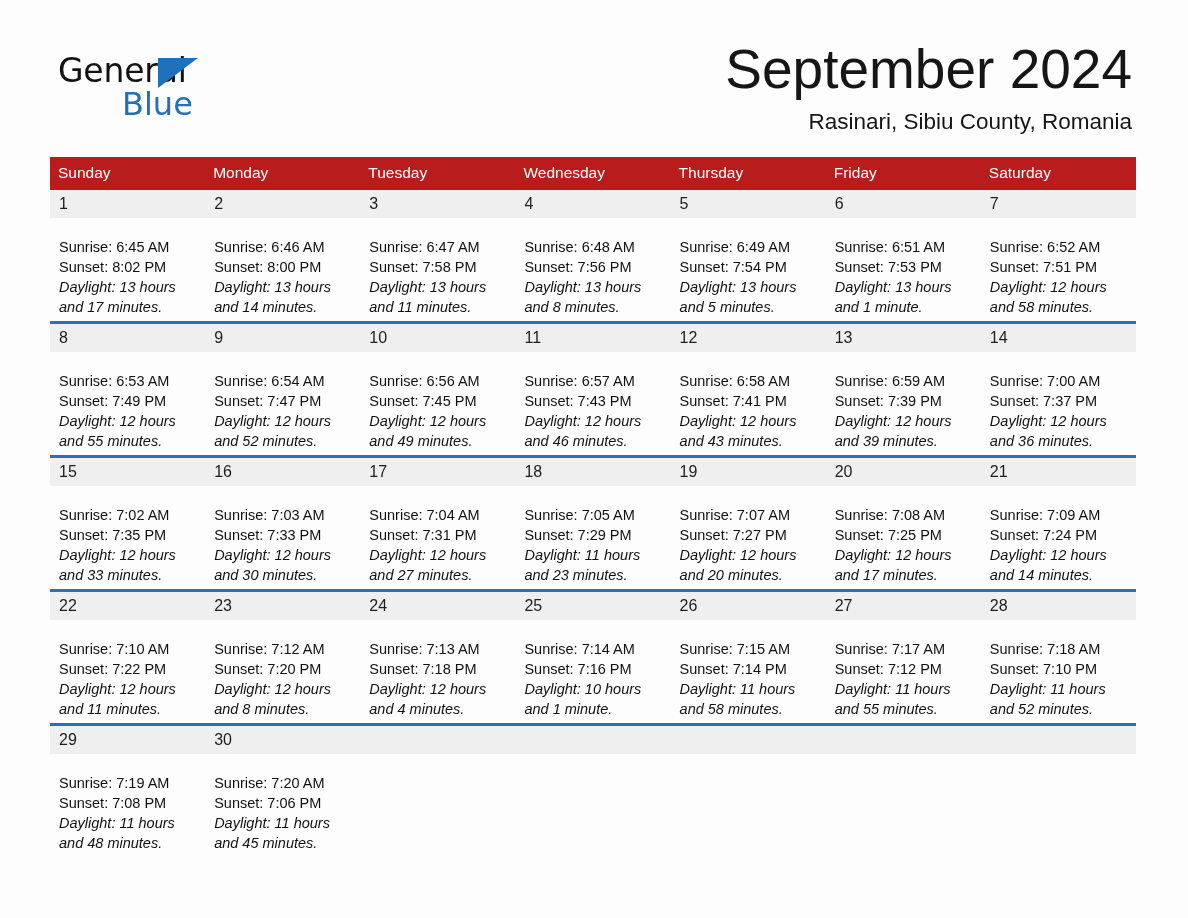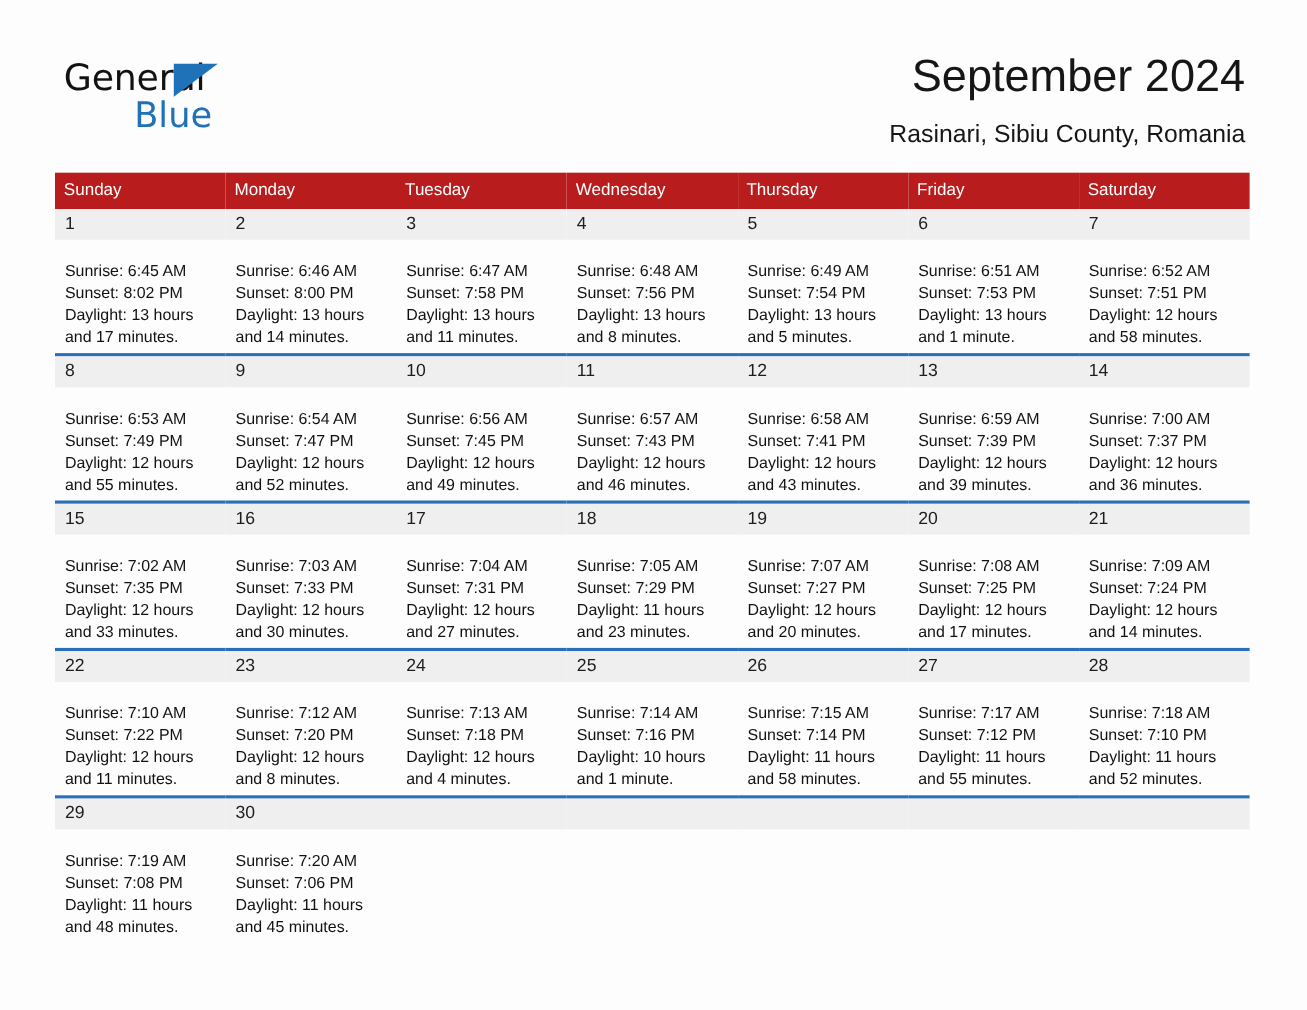--- a/index.html
+++ b/index.html
@@ -68,21 +68,21 @@
     line-height: 38px;
   }
 
   .title-block {
     position: absolute;
     right: 0;
     top: 0;
     text-align: right;
   }
   .month-title {
-    font-size: 41px;
+    font-size: 55px;
     font-weight: 400;
     color: #161616;
     line-height: 50px;
     white-space: nowrap;
     text-align: right;
   }
   .location {
     margin-top: 14px;
     font-size: 22.5px;
     font-weight: 400;
@@ -153,20 +153,21 @@
     font-size: 14.5px;
     line-height: 20px;
     color: #111;
   }
   .info div {
     white-space: nowrap;
   }
   .info .daylight {
     white-space: normal;
     max-width: 138px;
+    font-style: italic;
   }
 </style>
 </head>
 <body>
 
 <div class="page">
 
   <div class="header">
 
     <div class="logo">

